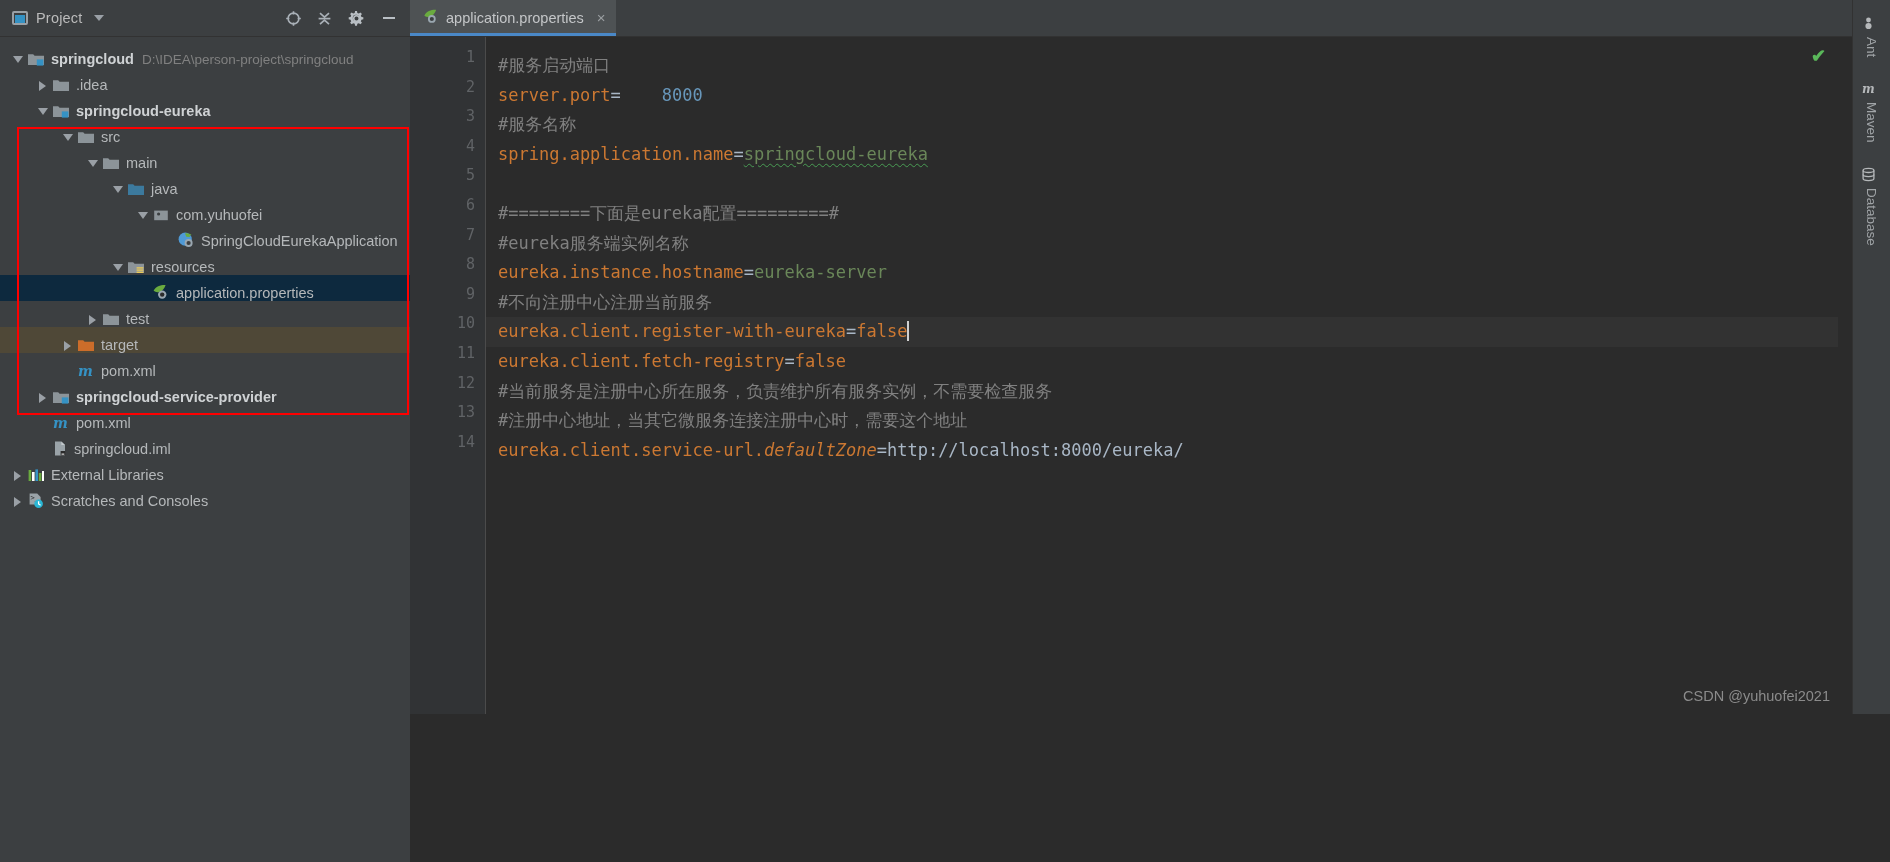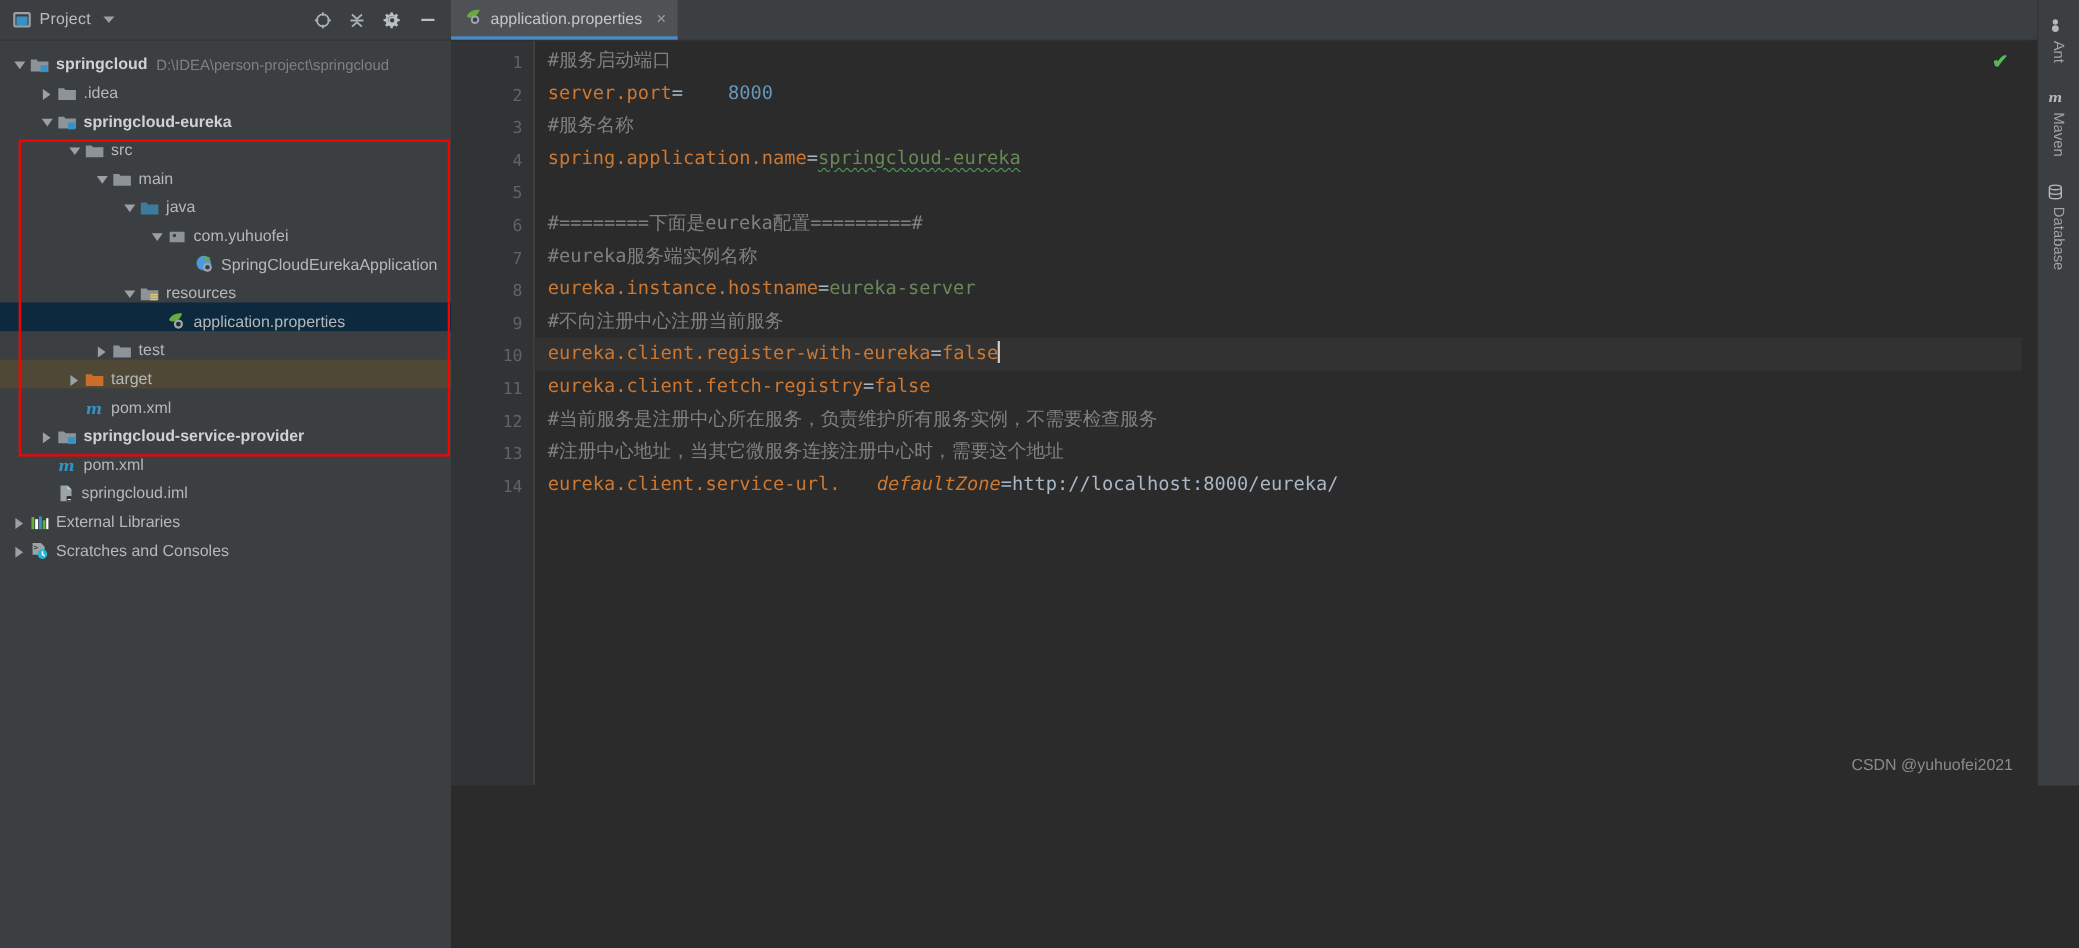--- a/index.html
+++ b/index.html
@@ -6,21 +6,21 @@
   html, body {
     width: 1890px; height: 862px;
     background: #2b2b2b;
     font-family: "Liberation Sans", sans-serif;
     overflow: hidden;
   }
   #app {
     position: relative;
     width: 1890px; height: 714px;
     display: flex;
-    background: #404040;
+    background: #ec4899;
   }
 
   
   .project-panel {
     width: 410px; height: 862px;
     background: #3c3f41;
     display: flex; flex-direction: column;
     position: relative;
     flex: 0 0 410px;
   }
@@ -153,40 +153,40 @@
     border-right: 1px solid #4b4b4b;
     padding-top: 6px;
   }
   .gline {
     height: 29.6px; line-height: 29.6px;
     text-align: right; padding-right: 10px;
     color: #606366; font-size: 15px;
     font-family: "DejaVu Sans Mono", monospace;
   }
   .code {
-    flex: 1; padding-top: 4px; position: relative; min-width: 0;
+    flex: 1; padding-top: 14px; position: relative; min-width: 0;
   }
   .cline {
     height: 29.6px; line-height: 29.6px;
     padding-left: 12px;
     font-size: 17px;
     font-family: "DejaVu Sans Mono", monospace;
     white-space: pre;
     color: #a9b7c6;
     position: relative;
   }
   .cline.caretline { background: #323232; }
   .cm { color: #808080; }          
   .key { color: #cc7832; }         
   .eq  { color: #a9b7c6; }
   .val-green { color: #6a8759; }
   .val-num { color: #6897bb; margin-left: 41px; }
   .val-orange { color: #cc7832; }
   .val-plain { color: #a9b7c6; }
-  .ital { font-style: italic; margin-left: 33px; }
+  .ital { font-style: italic; }
   .squiggle {
     text-decoration: underline;
     text-decoration-style: wavy;
     text-decoration-color: #499c54;
     text-decoration-thickness: 1px;
     text-underline-offset: 3px;
   }
   .caret {
     display: inline-block; width: 2px; height: 20px;
     background: #d0d0d0; vertical-align: -4px;

